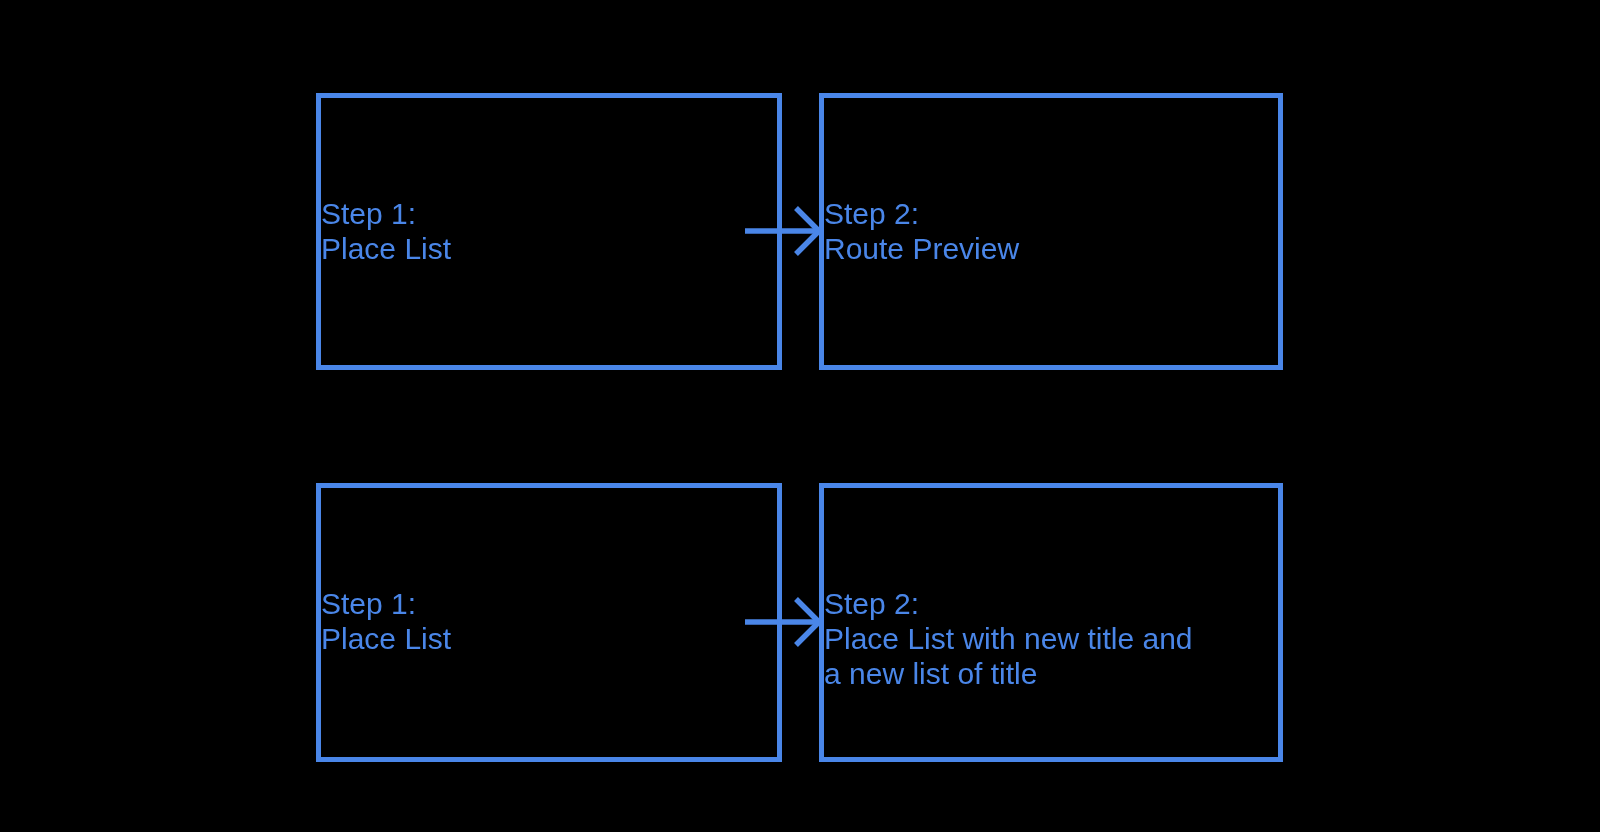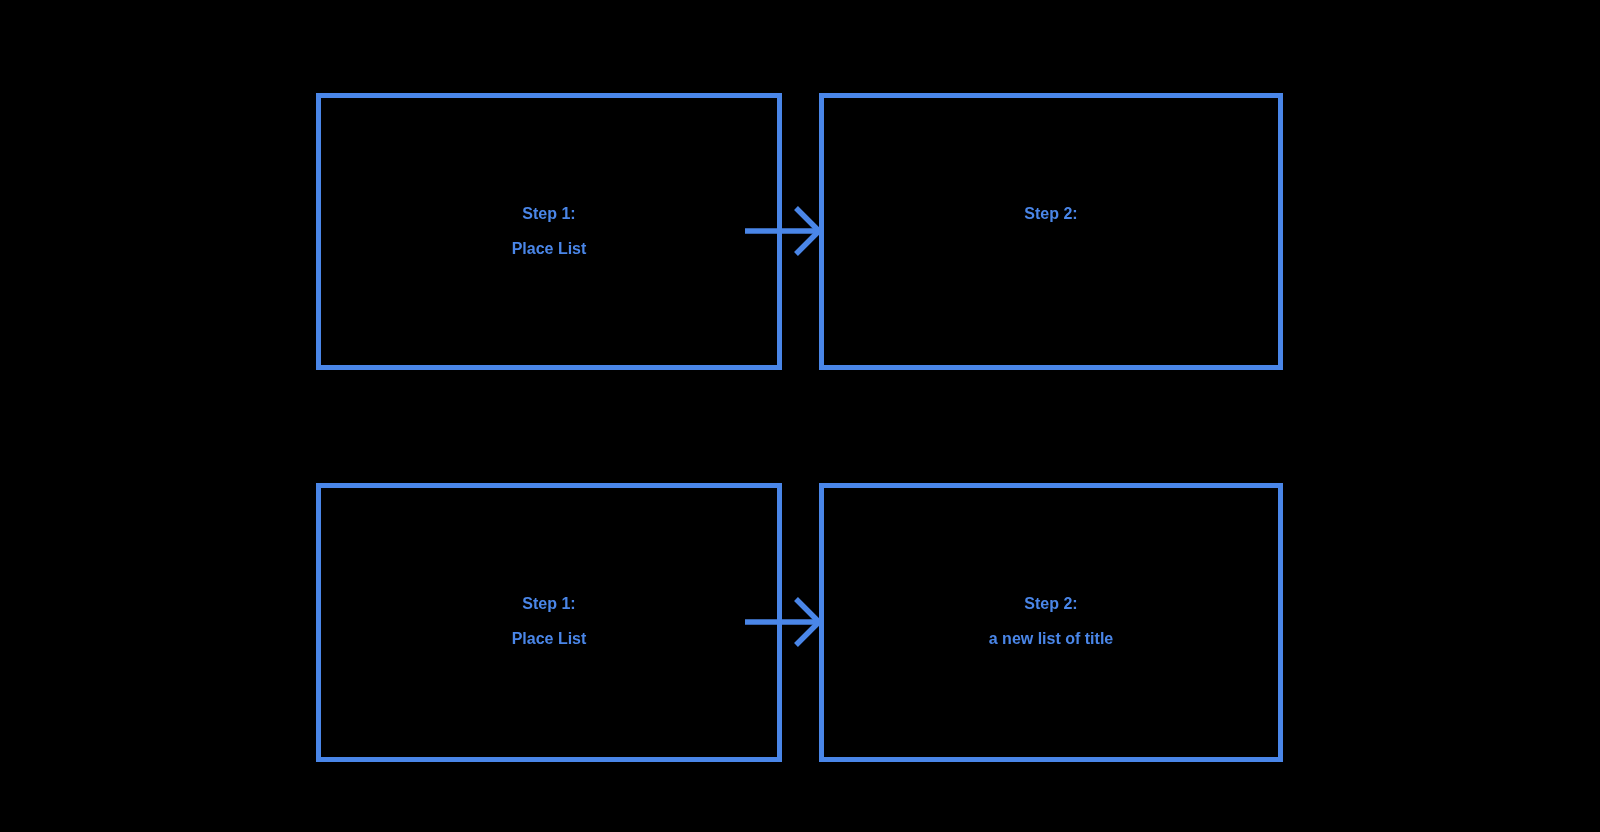--- a/index.html
+++ b/index.html
@@ -18,25 +18,24 @@
     background: var(--bg);
     overflow: hidden;
   }
   .flow-box {
     position: absolute;
     border: 5px solid var(--accent);
     background: transparent;
   }
   .box-text {
     padding-top: 98px;
-    text-align: center;
     color: var(--accent);
-    font-size: 16px;
+    font-size: 30px;
     line-height: 35px;
-    font-weight: bold;
+    font-weight: normal;
   }
   .box-top-left     { left: 316px; top: 93px;  width: 466px; height: 277px; }
   .box-top-right    { left: 819px; top: 93px;  width: 464px; height: 277px; }
   .box-bottom-left  { left: 316px; top: 483px; width: 466px; height: 279px; }
   .box-bottom-right { left: 819px; top: 483px; width: 464px; height: 279px; }
   .arrow {
     position: absolute;
     width: 100px; height: 60px;
     overflow: visible;
   }
@@ -63,35 +62,37 @@
   </div>
 
   <svg class="arrow arrow-top" viewBox="0 0 100 60" aria-hidden="true">
     <line x1="5" y1="30" x2="79" y2="30"></line>
     <polyline points="56,7 79,30 56,53"></polyline>
   </svg>
 
   <div class="flow-box box-top-right">
     <div class="box-text">
       <div>Step 2:</div>
+      <div>Route Preview</div>
     </div>
   </div>
 
   <div class="flow-box box-bottom-left">
     <div class="box-text">
       <div>Step 1:</div>
       <div>Place List</div>
     </div>
   </div>
 
   <svg class="arrow arrow-bottom" viewBox="0 0 100 60" aria-hidden="true">
     <line x1="5" y1="30" x2="79" y2="30"></line>
     <polyline points="56,7 79,30 56,53"></polyline>
   </svg>
 
   <div class="flow-box box-bottom-right">
     <div class="box-text">
       <div>Step 2:</div>
+      <div>Place List with new title and</div>
       <div>a new list of title</div>
     </div>
   </div>
 
 </div>
 
 </body></html>

